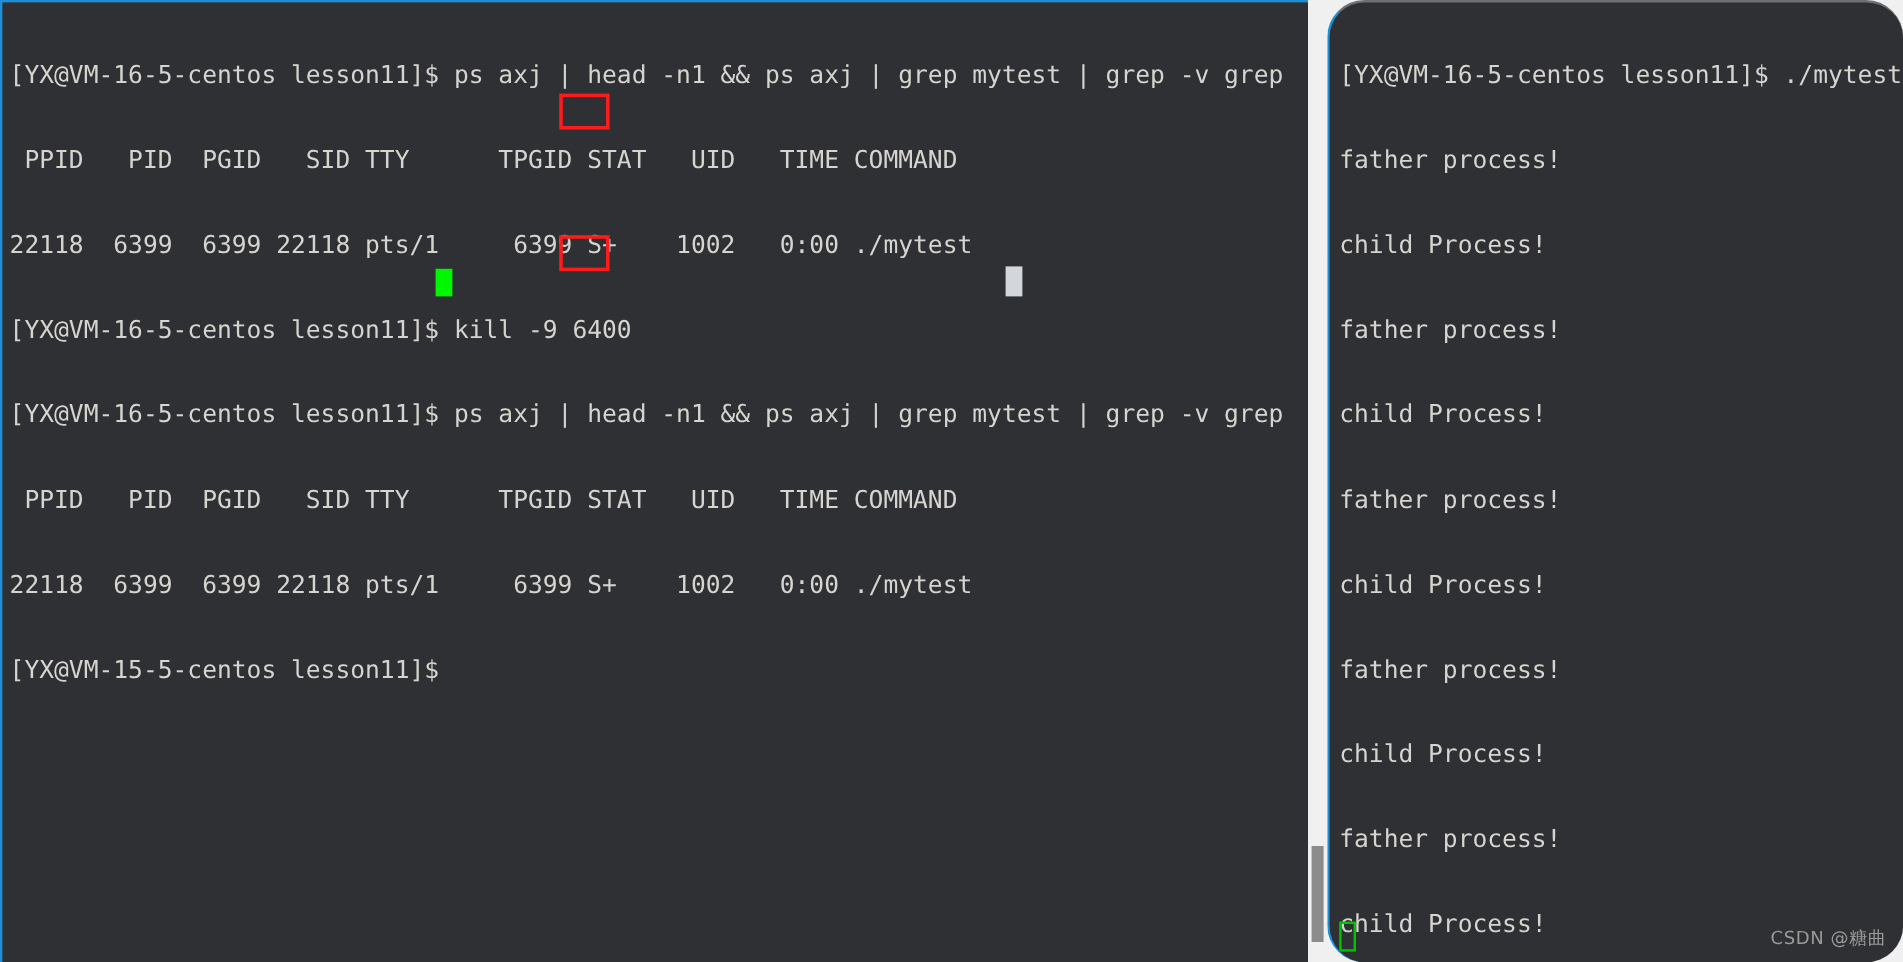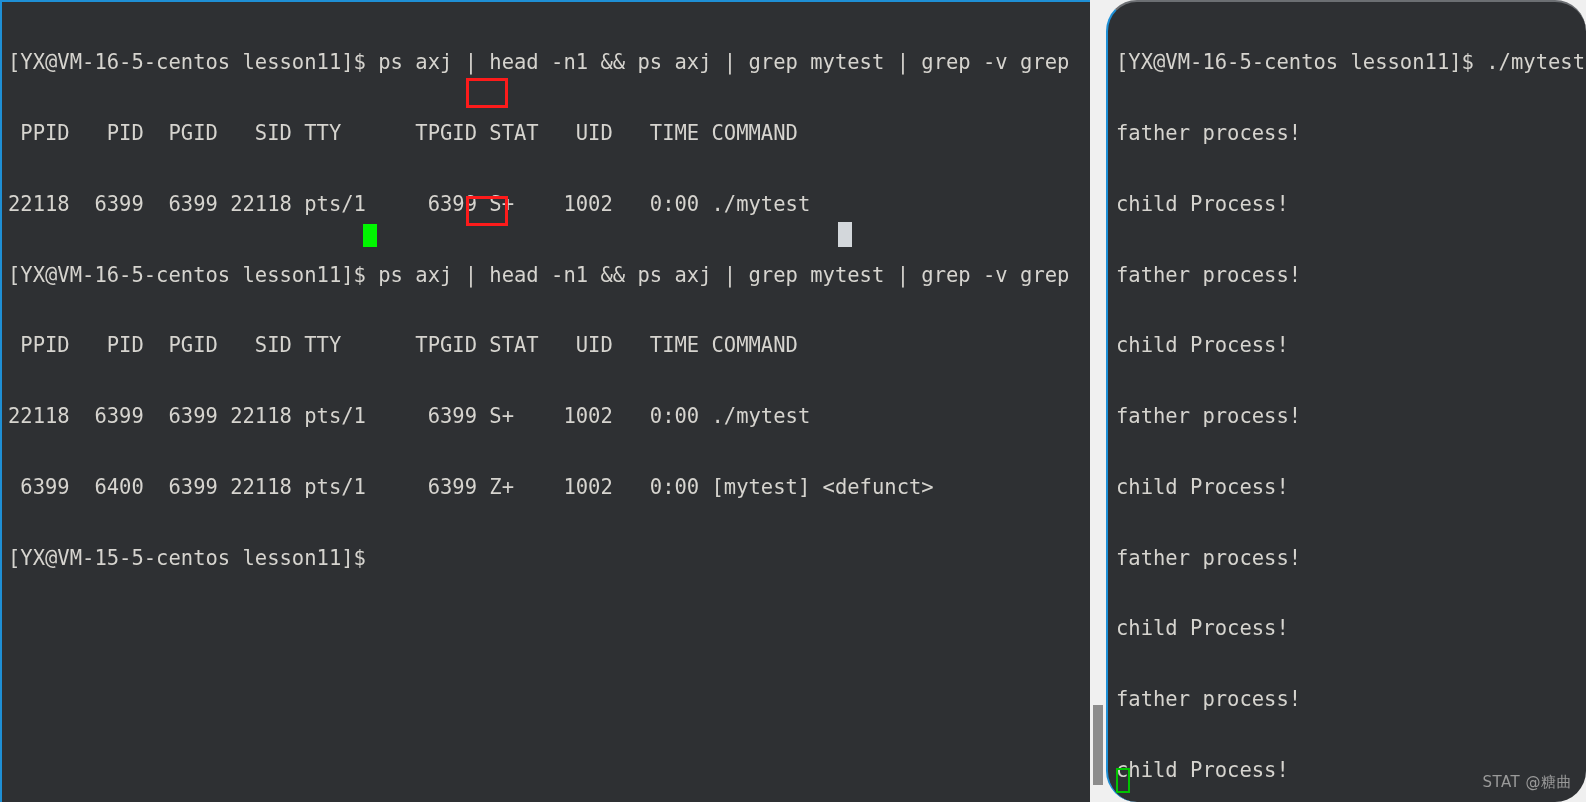--- a/index.html
+++ b/index.html
@@ -121,24 +121,24 @@
 </head>
 <body>
 
 <div class="screen">
 
   <div class="pane-left" style="background: rgb(46, 48, 51);">
     <div class="term" style="color: rgb(214, 212, 207);">
       <div class="line">[YX@VM-16-5-centos lesson11]$ ps axj | head -n1 &amp;&amp; ps axj | grep mytest | grep -v grep</div>
       <div class="line"> PPID   PID  PGID   SID TTY      TPGID STAT   UID   TIME COMMAND</div>
       <div class="line">22118  6399  6399 22118 pts/1     6399 S+    1002   0:00 ./mytest</div>
+      <div class="line">[YX@VM-16-5-centos lesson11]$ kill -9 6400</div>
       <div class="line">[YX@VM-16-5-centos lesson11]$ ps axj | head -n1 &amp;&amp; ps axj | grep mytest | grep -v grep</div>
       <div class="line"> PPID   PID  PGID   SID TTY      TPGID STAT   UID   TIME COMMAND</div>
       <div class="line">22118  6399  6399 22118 pts/1     6399 S+    1002   0:00 ./mytest</div>
-      <div class="line"> 6399  6400  6399 22118 pts/1     6399 Z+    1002   0:00 [mytest] &lt;defunct&gt;</div>
       <div class="line">[YX@VM-15-5-centos lesson11]$ </div>
     </div>
 
     <div class="hl-box" style="left: 464px; top: 76px; width: 42px; height: 30px; border-color: rgb(253, 27, 27);"></div>
 
     <div class="hl-box" style="left: 464px; top: 194px; width: 42px; height: 30px; border-color: rgb(253, 27, 27);"></div>
 
     <div class="cursor-solid" style="left: 361px; top: 222px; width: 14px; height: 23px; background: rgb(0, 247, 0);"></div>
 
     <div class="mouse-block" style="left:836px; top:220px; width:14px; height:25px;"></div>
@@ -180,16 +180,16 @@
       
       
       
       
       
       
     </div>
 
     <div class="cursor-hollow" style="left: 8px; top: 766px; width: 14px; height: 25px; border-color: rgb(0, 196, 0);"></div>
 
-    <div class="watermark" style="color: rgb(154, 154, 154);">STAT @糖曲</div>
+    <div class="watermark" style="color: rgb(154, 154, 154);">CSDN @糖曲</div>
   </div>
 
 </div>
 
 </body></html>

